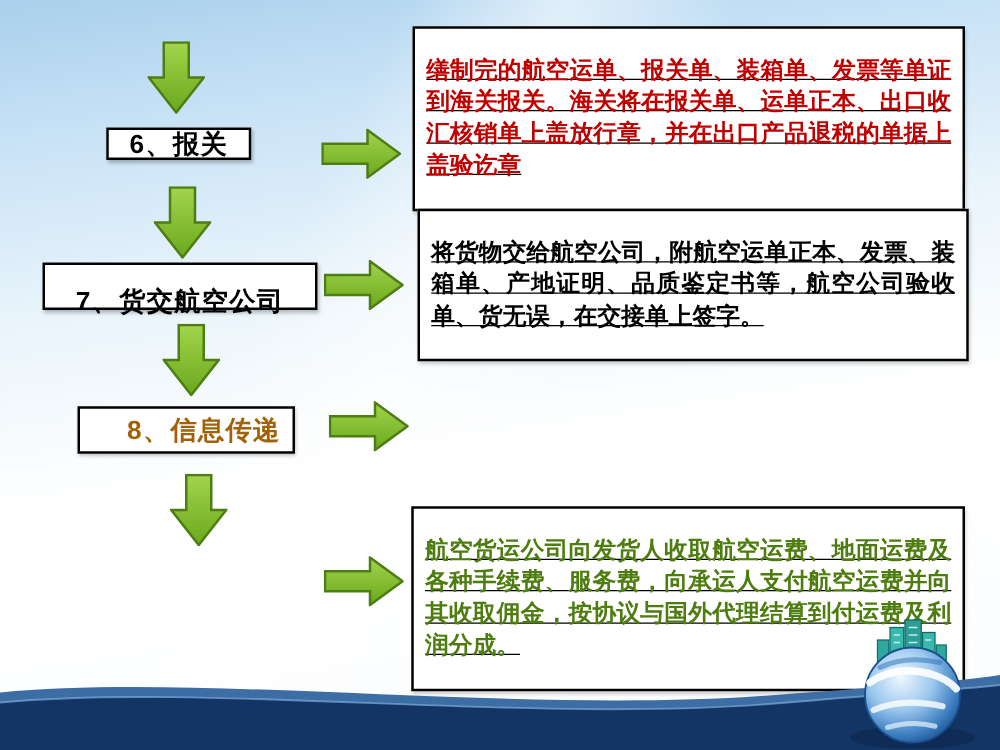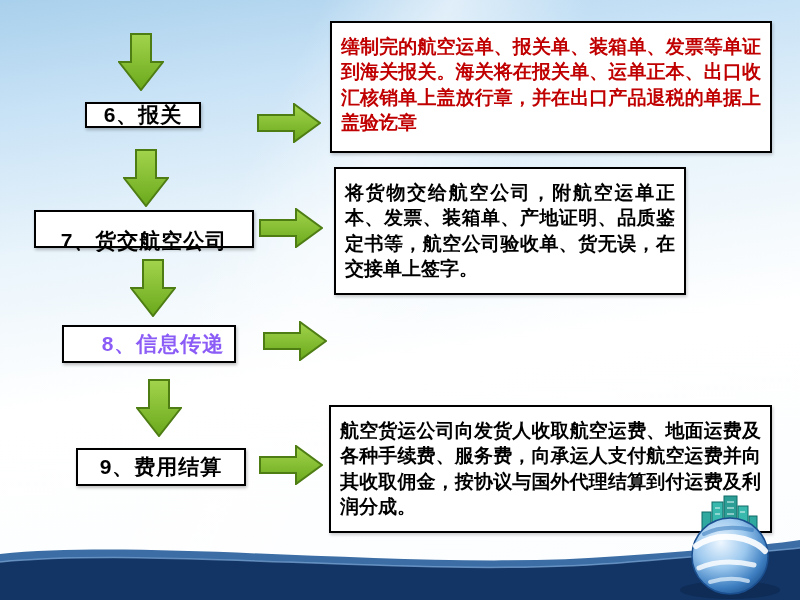--- a/index.html
+++ b/index.html
@@ -14,22 +14,23 @@
     position:absolute;box-sizing:border-box;
     background:#ffffff;border:2px solid #000;
     display:flex;align-items:center;justify-content:center;
     font-size:21px;font-weight:bold;letter-spacing:1px;
     box-shadow:1px 2px 3px rgba(0,0,0,.25);
   }
   .desc-box{
     position:absolute;box-sizing:border-box;
     background:#ffffff;border:2px solid #000;
     font-size:19px;font-weight:bold;line-height:1.34;
-    padding:11px 9px;text-align:justify;
+    padding:21px 9px;text-align:justify;
     box-shadow:1px 2px 3px rgba(0,0,0,.2);
+    text-decoration:underline;
   }
   .arrow{position:absolute;}
   .arrow polygon{fill:url(#arrowGrad);stroke:#4e7d14;stroke-width:2;}
   .wave-svg{position:absolute;left:0;bottom:0;width:800px;height:72px;display:block;}
   .globe-svg{position:absolute;left:674px;top:494px;width:112px;height:106px;display:block;}
 </style>
 </head>
 <body>
 
 <div class="slide">
@@ -71,39 +72,36 @@
   <div class="desc-box" style="left:330px;top:21px;width:442px;min-height:132px">
     <span style="color: rgb(192, 0, 0);">缮制完的航空运单、报关单、装箱单、发票等单证到海关报关。海关将在报关单、运单正本、出口收汇核销单上盖放行章，并在出口产品退税的单据上盖验讫章</span>
   </div>
 
   <div class="step-box" style="left:34px;top:210px;width:220px;height:38px">
     <span style="color: rgb(0, 0, 0); margin-top: 23px;">7、货交航空公司</span>
   </div>
   <svg class="arrow" style="left:259px;top:208px" width="64" height="40" viewBox="0 0 64 40">
     <polygon points="1,12 37,12 37,1 63,20 37,39 37,28 1,28"></polygon>
   </svg>
-  <div class="desc-box" style="left:334px;top:167px;width:352px;min-height:88px">
+  <div class="desc-box" style="left:334px;top:167px;width:441px;min-height:88px">
     <span style="color: rgb(0, 0, 0);">将货物交给航空公司，附航空运单正本、发票、装箱单、产地证明、品质鉴定书等，航空公司验收单、货无误，在交接单上签字。</span>
   </div>
 
   <div class="step-box" style="left:62px;top:325px;width:174px;height:38px">
-    <span style="color: #8b5cf6; margin-left: 28px;">8、信息传递</span>
+    <span style="color: #a16207; margin-left: 28px;">8、信息传递</span>
   </div>
   <svg class="arrow" style="left:263px;top:321px" width="64" height="40" viewBox="0 0 64 40">
     <polygon points="1,12 37,12 37,1 63,20 37,39 37,28 1,28"></polygon>
   </svg>
 
-  <div class="step-box" style="left:76px;top:448px;width:170px;height:38px">
-    <span style="color: rgb(0, 0, 0);">9、费用结算</span>
-  </div>
   <svg class="arrow" style="left:259px;top:445px" width="64" height="40" viewBox="0 0 64 40">
     <polygon points="1,12 37,12 37,1 63,20 37,39 37,28 1,28"></polygon>
   </svg>
   <div class="desc-box" style="left:329px;top:405px;width:443px;min-height:126px">
-    <span style="color: #000000;">航空货运公司向发货人收取航空运费、地面运费及各种手续费、服务费，向承运人支付航空运费并向其收取佣金，按协议与国外代理结算到付运费及利润分成。</span>
+    <span style="color: #4d7c0f;">航空货运公司向发货人收取航空运费、地面运费及各种手续费、服务费，向承运人支付航空运费并向其收取佣金，按协议与国外代理结算到付运费及利润分成。</span>
   </div>
 
   <svg class="wave-svg" viewBox="0 0 800 72" preserveAspectRatio="none">
     <path d="M0,26 C160,10 420,44 620,28 C700,22 760,18 800,12 L800,72 L0,72 Z" fill="#3C6EA5"></path>
     <path d="M0,34 C170,18 430,52 630,34 C710,27 765,24 800,20 L800,72 L0,72 Z" fill="#123565"></path>
     <path d="M0,34 C170,18 430,52 630,34 C710,27 765,24 800,20" fill="none" stroke="#7fa9d8" stroke-width="1.5" opacity="0.7"></path>
   </svg>
 
   <svg class="globe-svg" viewBox="0 0 112 106">
     <ellipse cx="56" cy="96" rx="50" ry="9" fill="#0E2A52" opacity="0.85"></ellipse>

